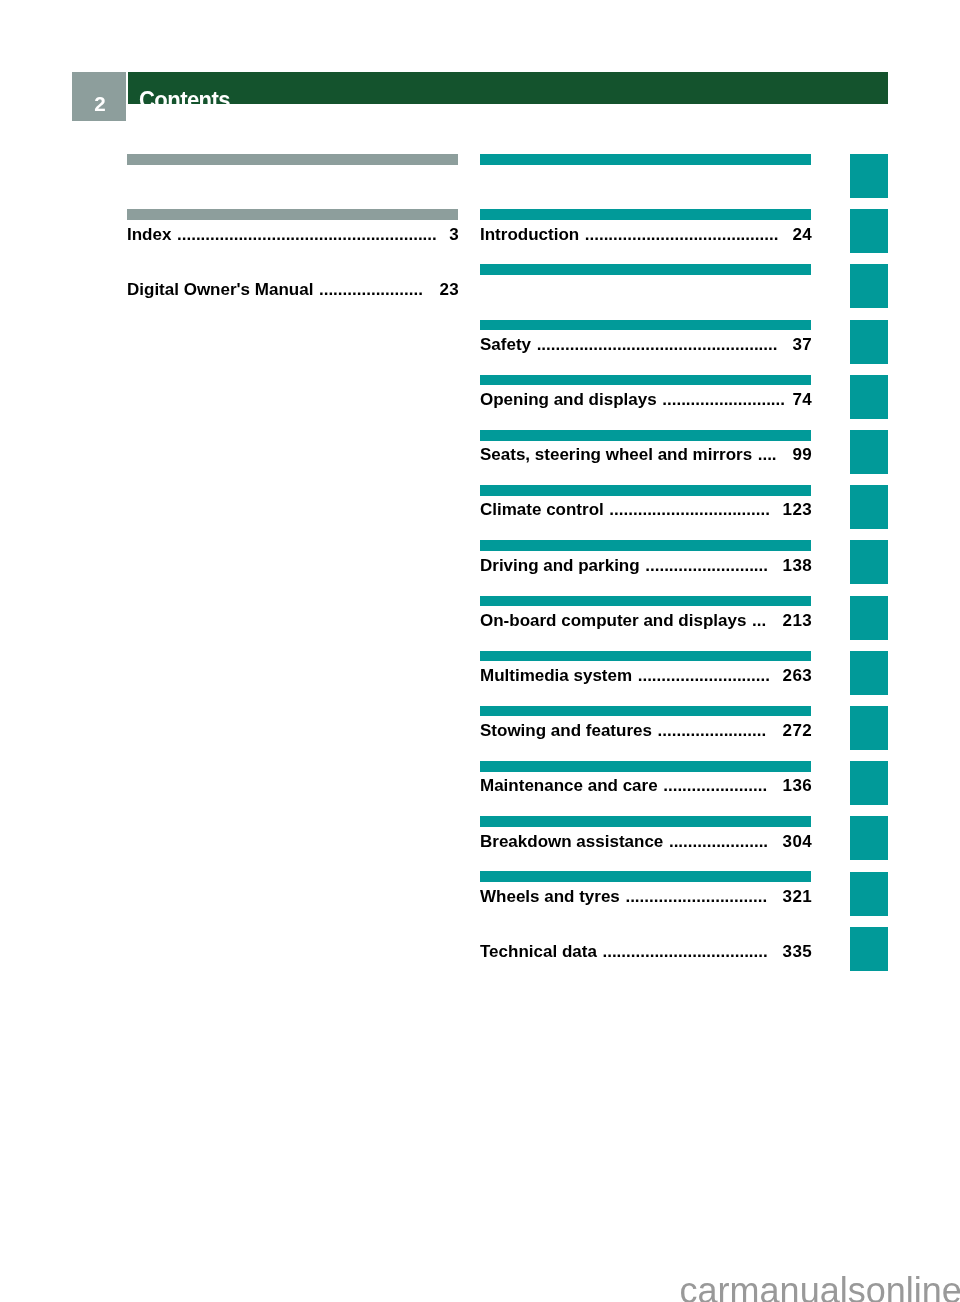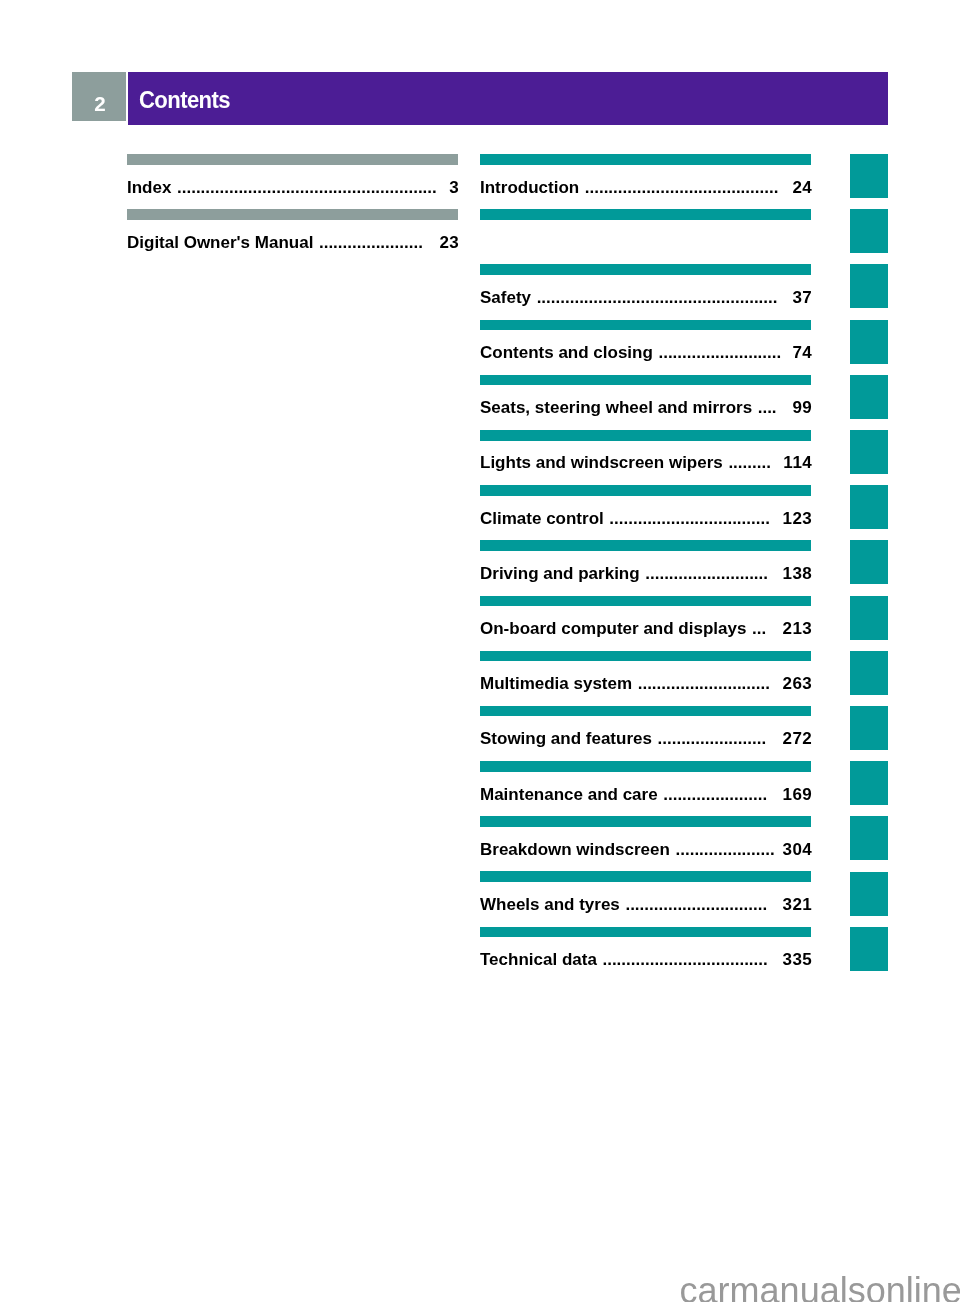--- a/index.html
+++ b/index.html
@@ -53,22 +53,22 @@
     color: #ffffff;
     font-size: 20.6px;
     font-weight: bold;
     letter-spacing: 0;
   }
   #page-title-box {
     position: absolute;
     left: 56.3px;
     top: 0;
     right: 0;
-    height: 53px;
-    background: #4c1d95;
+    height: 32px;
+    background: #14532d;
   }
   #page-title {
     position: absolute;
     left: 10.5px;
     top: 0;
     height: 49px;
     line-height: 56px;
     color: #ffffff;
     font-size: 23px;
     font-weight: bold;
@@ -107,21 +107,21 @@
     width: 331px;
     height: 20px;
     display: flex;
     align-items: baseline;
     font-size: 17px;
     font-weight: bold;
     color: #000000;
     white-space: nowrap;
     line-height: 20px;
   }
-  .toc-title { flex: 0 0 auto; }
+  .toc-title { flex: 0 0 auto; margin-top: 47px; }
   .toc-leader {
     flex: 1 1 auto;
     overflow: hidden;
     white-space: nowrap;
     margin: 0 0 0 5.6px;
     letter-spacing: 0;
   }
   .toc-page {
     flex: 0 0 auto;
     text-align: right;
@@ -199,44 +199,36 @@
       <div class="toc-rule"></div>
       <div class="toc-line">
           <span class="toc-title">Safety</span>
           <span class="toc-leader">...................................................</span>
           <span class="toc-page">37</span>
         </div>
     </div>
     <div class="toc-entry">
       <div class="toc-rule"></div>
       <div class="toc-line">
-          <span class="toc-title">Contents and closing</span>
+          <span class="toc-title">Opening and displays</span>
           <span class="toc-leader">..........................</span>
           <span class="toc-page">74</span>
         </div>
     </div>
     <div class="toc-entry">
       <div class="toc-rule"></div>
       <div class="toc-line">
           <span class="toc-title">Seats, steering wheel and mirrors</span>
           <span class="toc-leader">....</span>
           <span class="toc-page">99</span>
         </div>
     </div>
     <div class="toc-entry">
       <div class="toc-rule"></div>
       <div class="toc-line">
-          <span class="toc-title">Lights and windscreen wipers</span>
-          <span class="toc-leader">.........</span>
-          <span class="toc-page">114</span>
-        </div>
-    </div>
-    <div class="toc-entry">
-      <div class="toc-rule"></div>
-      <div class="toc-line">
           <span class="toc-title">Climate control</span>
           <span class="toc-leader">..................................</span>
           <span class="toc-page">123</span>
         </div>
     </div>
     <div class="toc-entry">
       <div class="toc-rule"></div>
       <div class="toc-line">
           <span class="toc-title">Driving and parking</span>
           <span class="toc-leader">..........................</span>
@@ -265,27 +257,27 @@
           <span class="toc-title">Stowing and features</span>
           <span class="toc-leader">.......................</span>
           <span class="toc-page">272</span>
         </div>
     </div>
     <div class="toc-entry">
       <div class="toc-rule"></div>
       <div class="toc-line">
           <span class="toc-title">Maintenance and care</span>
           <span class="toc-leader">......................</span>
-          <span class="toc-page">169</span>
-        </div>
-    </div>
-    <div class="toc-entry">
-      <div class="toc-rule"></div>
-      <div class="toc-line">
-          <span class="toc-title">Breakdown windscreen</span>
+          <span class="toc-page">136</span>
+        </div>
+    </div>
+    <div class="toc-entry">
+      <div class="toc-rule"></div>
+      <div class="toc-line">
+          <span class="toc-title">Breakdown assistance</span>
           <span class="toc-leader">.....................</span>
           <span class="toc-page">304</span>
         </div>
     </div>
     <div class="toc-entry">
       <div class="toc-rule"></div>
       <div class="toc-line">
           <span class="toc-title">Wheels and tyres</span>
           <span class="toc-leader">..............................</span>
           <span class="toc-page">321</span>

